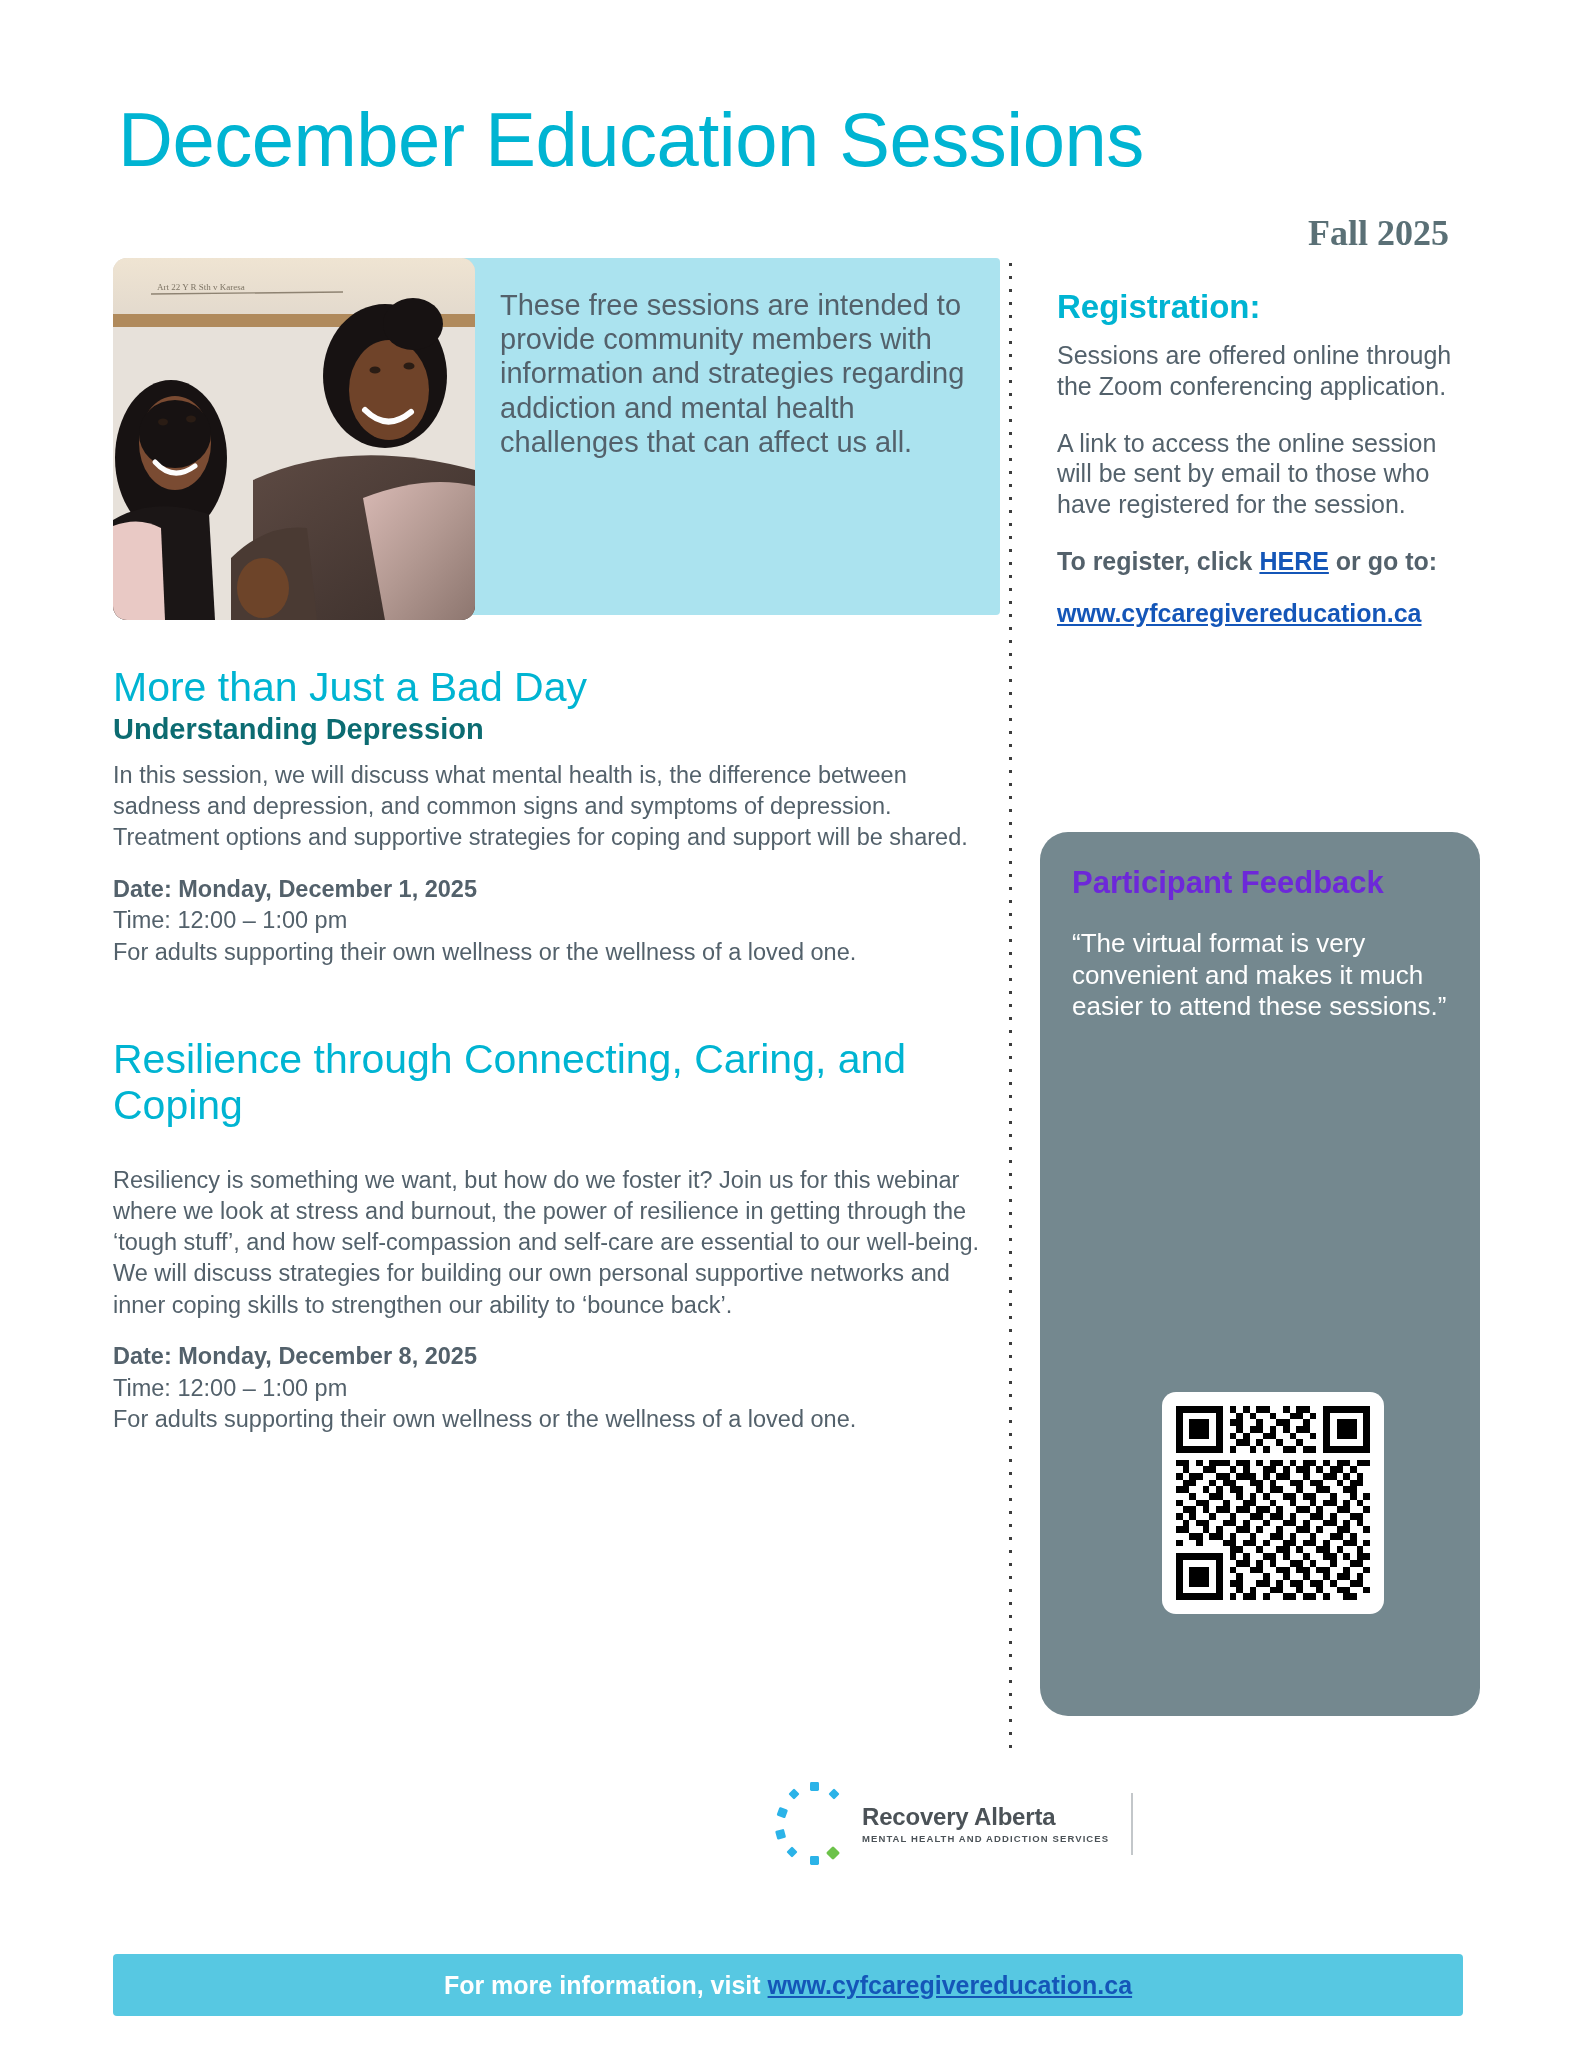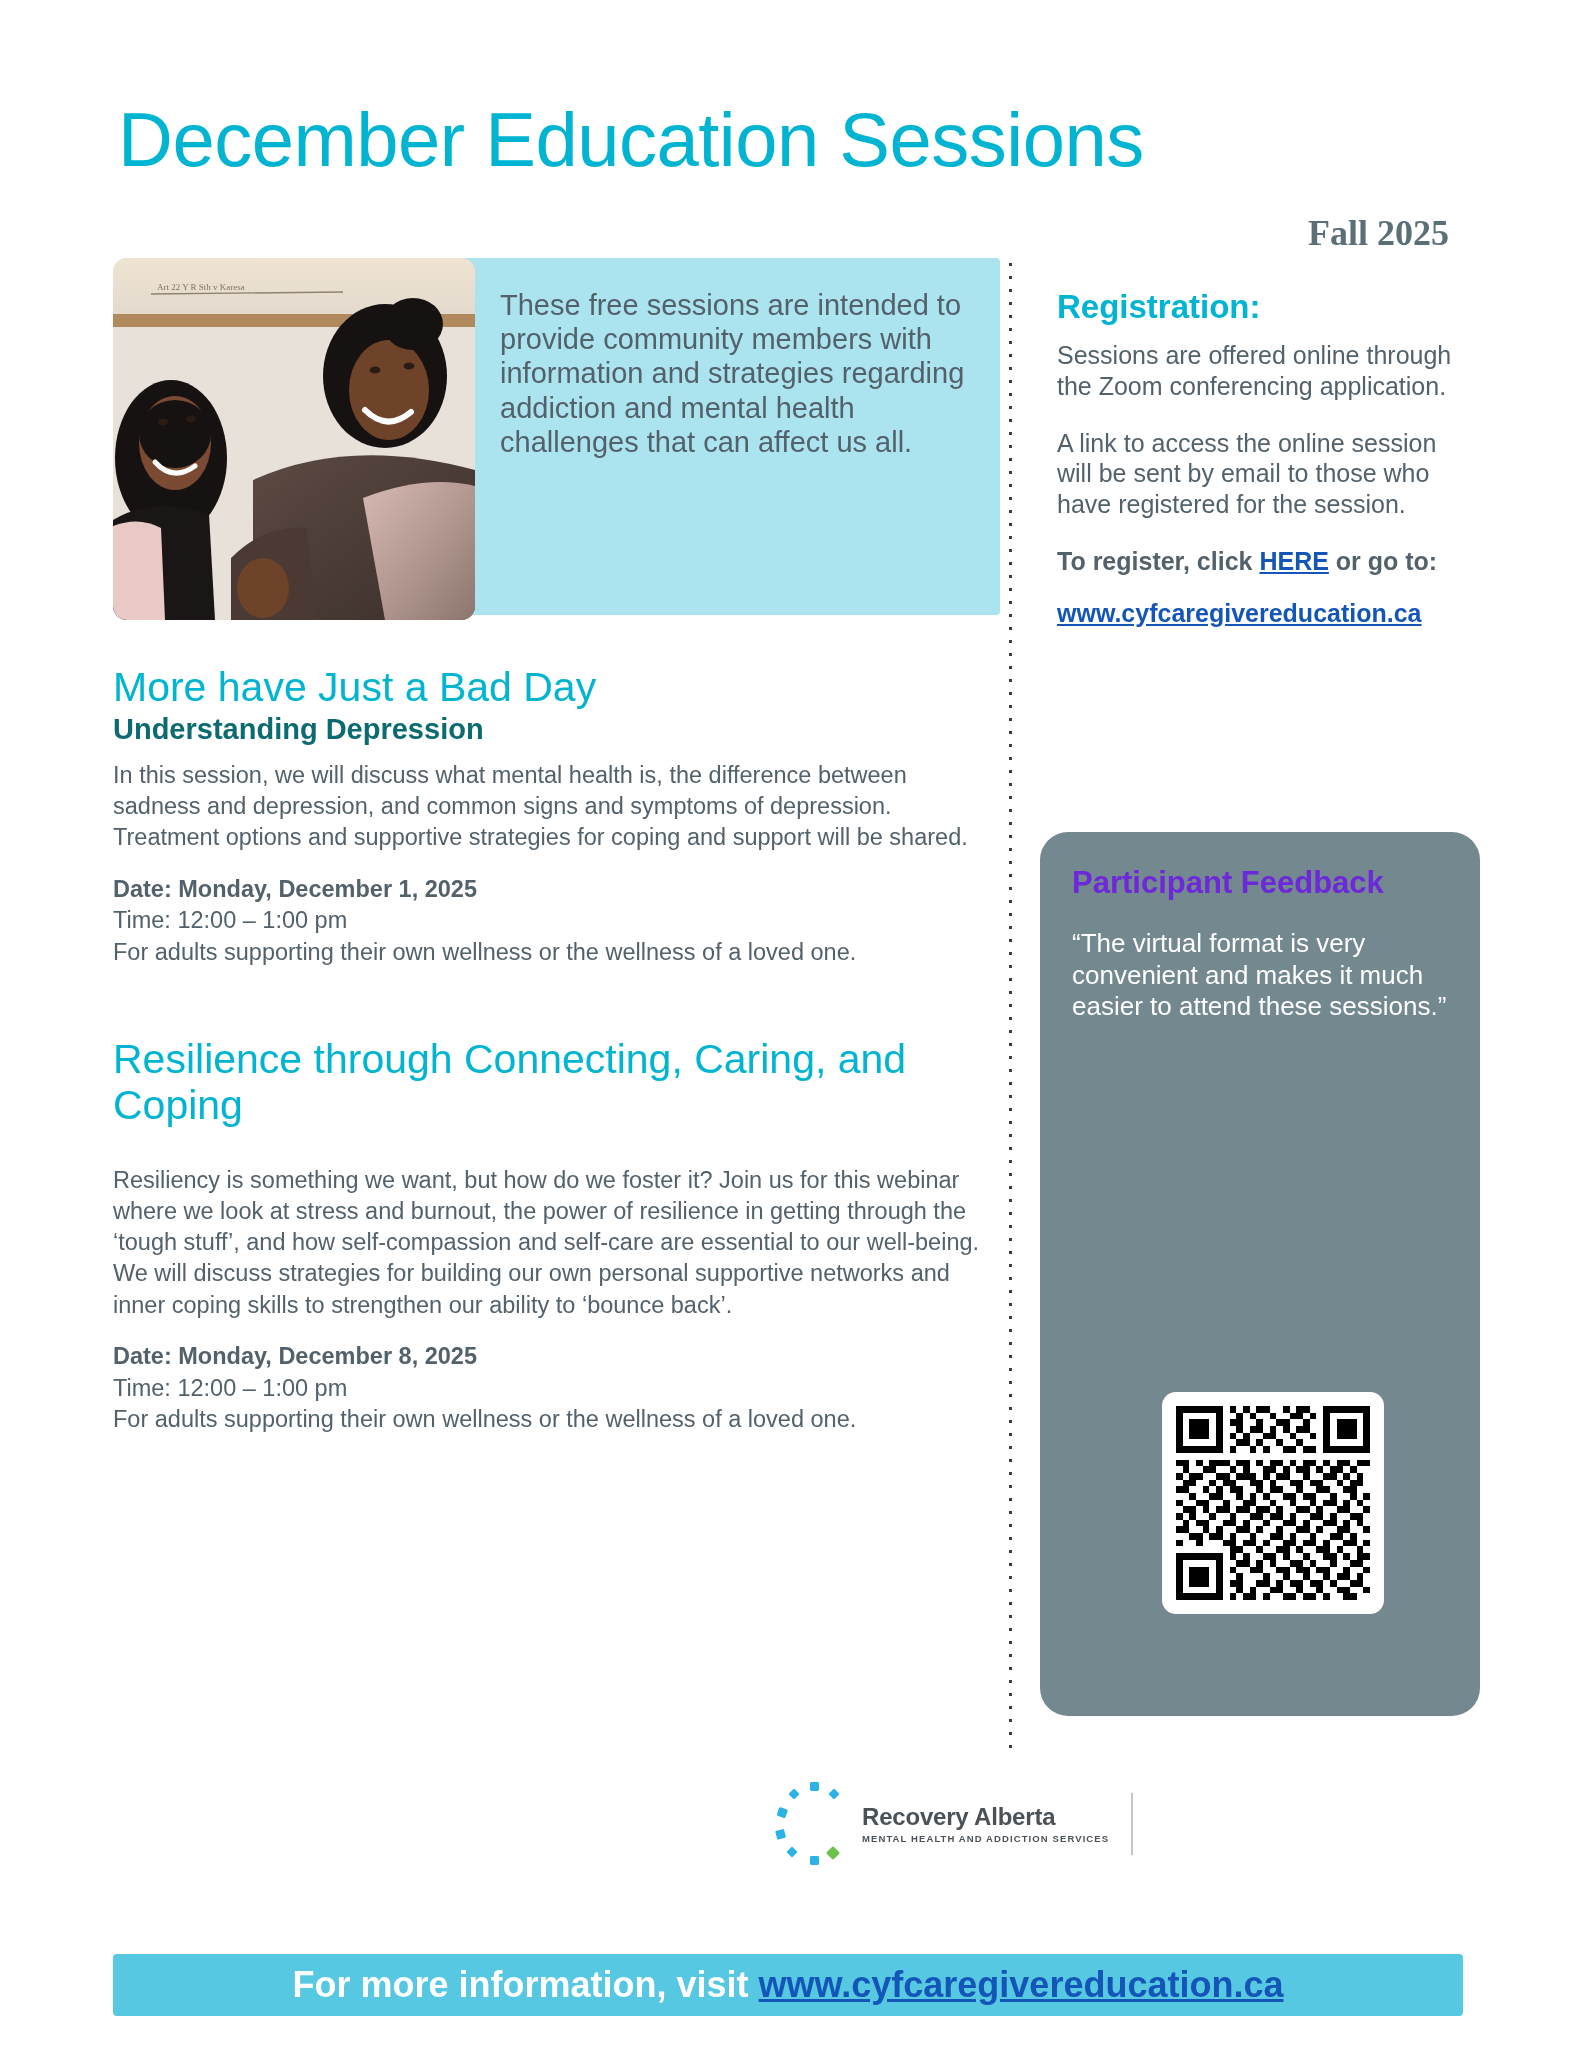--- a/index.html
+++ b/index.html
@@ -227,21 +227,21 @@
     top: 1954px;
     width: 1350px;
     height: 62px;
     background: #57c8e2;
     border-radius: 4px;
     display: flex;
     align-items: center;
     justify-content: center;
   }
   .banner-text {
-    font-size: 36px;
+    font-size: 25px;
     font-weight: bold;
     color: #ffffff;
   }
   .banner-text a {
     color: #1456b8;
     text-decoration: underline;
     font-weight: bold;
   }
 </style>
 </head>
@@ -300,21 +300,21 @@
     </svg>
   </div>
 
   <div class="intro-text">These free sessions are intended to provide community members with information and strategies regarding addiction and mental health challenges that can affect us all.</div>
 
   <div class="divider"></div>
 
   <div class="sessions">
 
     <div class="session">
-      <div class="session-title">More have Just a Bad Day</div>
+      <div class="session-title">More than Just a Bad Day</div>
       <div class="session-sub">Understanding Depression</div>
       <div class="session-body">In this session, we will discuss what mental health is, the difference between sadness and depression, and common signs and symptoms of depression. Treatment options and supportive strategies for coping and support will be shared.</div>
       <div class="session-meta">
         <div class="strong">Date: Monday, December 1, 2025</div>
         <div>Time: 12:00 – 1:00 pm</div>
         <div>For adults supporting their own wellness or the wellness of a loved one.</div>
       </div>
     </div>
 
     <div class="gap-2"></div>

